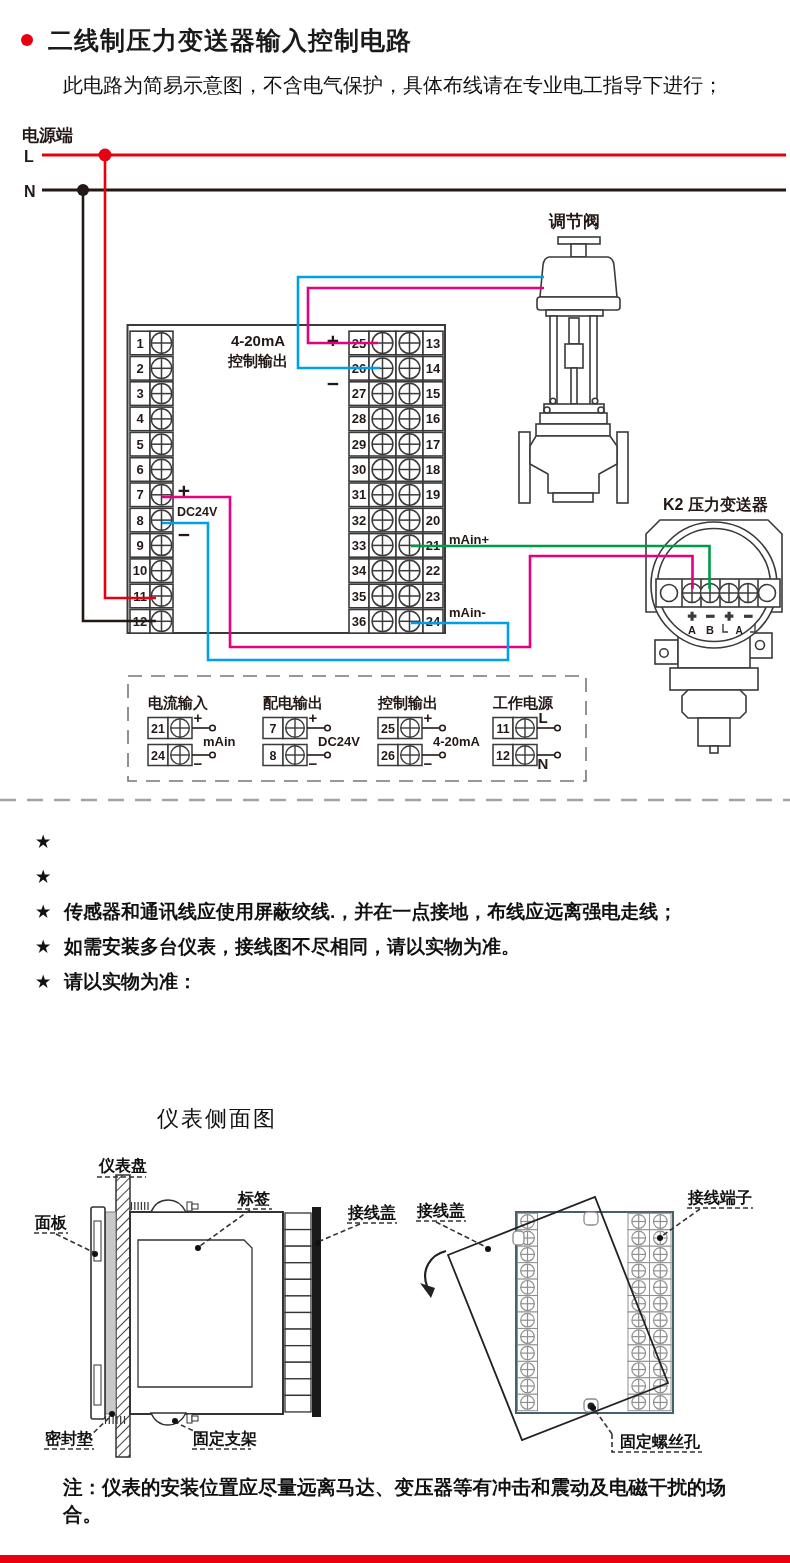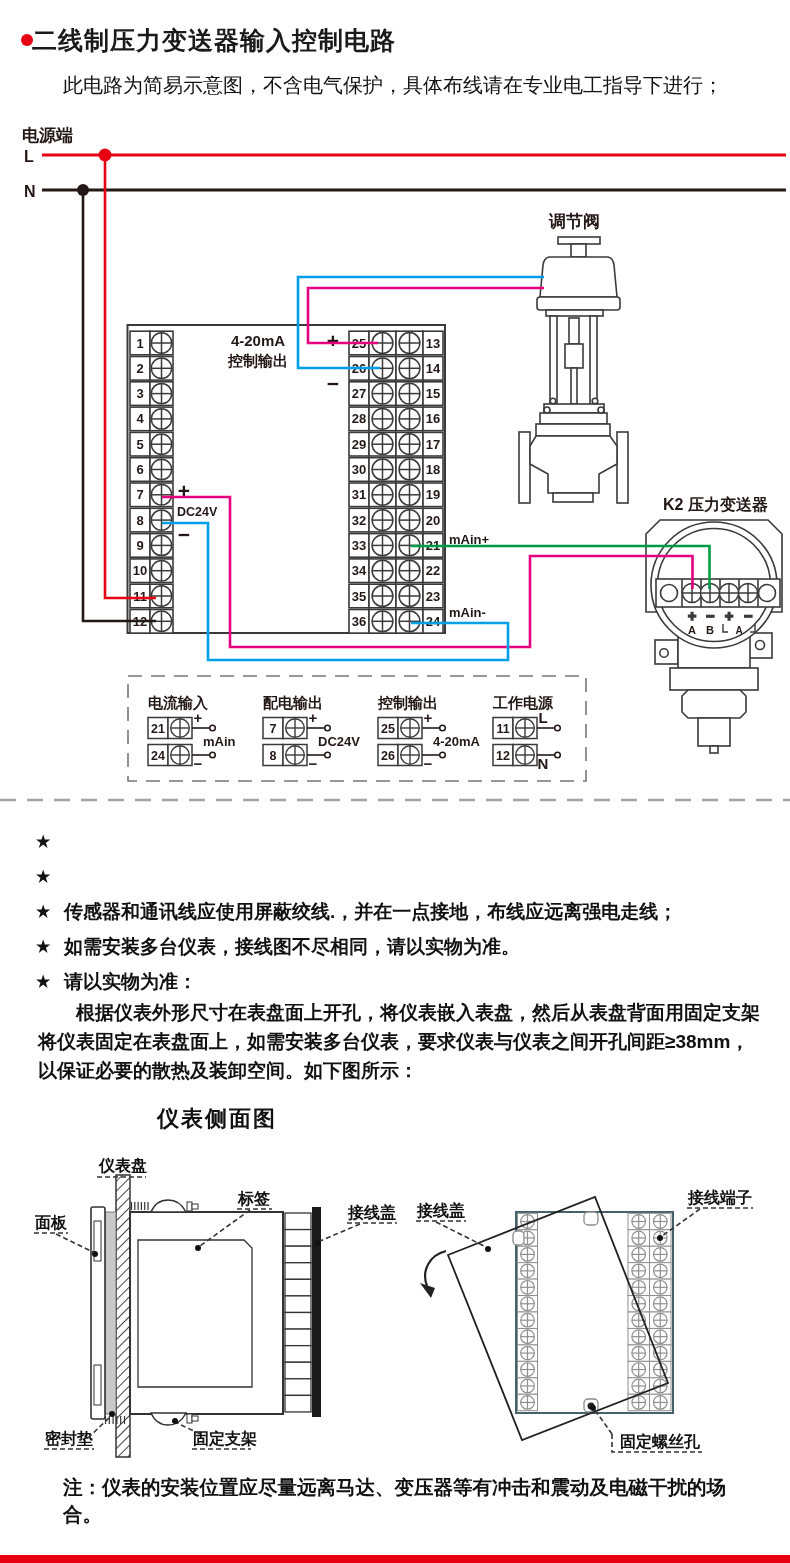--- a/index.html
+++ b/index.html
@@ -1,29 +1,29 @@
 <!DOCTYPE html>
 <html><head>
 <meta charset="utf-8">
 <style>
   html,body{margin:0;padding:0;background:#ffffff;}
   #page{position:relative;width:790px;height:1563px;background:#fff;overflow:hidden;
         font-family:"Liberation Sans",sans-serif;color:#231815;}
   .abs{position:absolute;}
-  #title{left:32px;top:24px;font-size:25px;font-weight:600;letter-spacing:1px;color:#1a1a1a;}
+  #title{left:48px;top:24px;font-size:25px;font-weight:600;letter-spacing:1px;color:#1a1a1a;}
   #title-bullet{left:21px;top:34px;width:12px;height:12px;border-radius:50%;background:#e60012;}
   #subtitle{left:63px;top:72px;font-size:20px;font-weight:400;color:#111;}
   #circuit-svg{left:0;top:110px;}
   #install-svg{left:0;top:1140px;}
   #bullets{left:36px;top:824px;width:744px;}
   .bullet-row{display:flex;align-items:center;height:35px;font-size:19px;font-weight:700;color:#111;}
   .star{width:28px;font-size:16px;flex:0 0 28px;}
   #install-para{left:38px;top:998px;width:726px;font-size:19px;line-height:29px;
         font-weight:600;color:#111;text-indent:2em;}
-  #sideview-title{left:157px;top:1104px;font-size:22px;font-weight:bold;letter-spacing:2px;
+  #sideview-title{left:157px;top:1104px;font-size:22px;font-weight:normal;letter-spacing:2px;
         font-family:"DejaVu Serif","Liberation Serif",serif;color:#111;}
   #footer-note{left:63px;top:1474px;width:700px;font-size:19.5px;font-weight:700;color:#111;}
   #bottom-bar{left:0;top:1555px;width:790px;height:8px;background:#e60012;}
   text.t{font-family:"Liberation Sans",sans-serif;fill:#231815;font-weight:bold;}
   text.lbl{font-family:"Liberation Sans",sans-serif;fill:#111;font-weight:bold;font-size:16px;}
 </style>
 </head>
 <body>
 
 <div id="page">
@@ -563,21 +563,20 @@
       </div>
       <div class="bullet-row">
         <span class="star">★</span>
         <span>如需安装多台仪表，接线图不尽相同，请以实物为准。</span>
       </div>
       <div class="bullet-row">
         <span class="star">★</span>
         <span>请以实物为准：</span>
       </div>
     </div>
-  <div class="abs" id="install-para">根据仪表外形尺寸在表盘面上开孔，将仪表嵌入表盘，然后从表盘背面用固定支架将仪表固定在表盘面上，如需安装多台仪表，要求仪表与仪表之间开孔间距≥38mm，以保证必要的散热及装卸空间。如下图所示：</div>
   <div class="abs" id="sideview-title">仪表侧面图</div>
 
   <svg class="abs" id="install-svg" width="790" height="330" viewBox="0 1140 790 330">
     <defs>
       <pattern id="hatch" width="7" height="7" patternTransform="rotate(45)" patternUnits="userSpaceOnUse">
         <line x1="0" y1="0" x2="0" y2="7" stroke="#444" stroke-width="2"></line>
       </pattern>
     </defs>
 
     <g>

